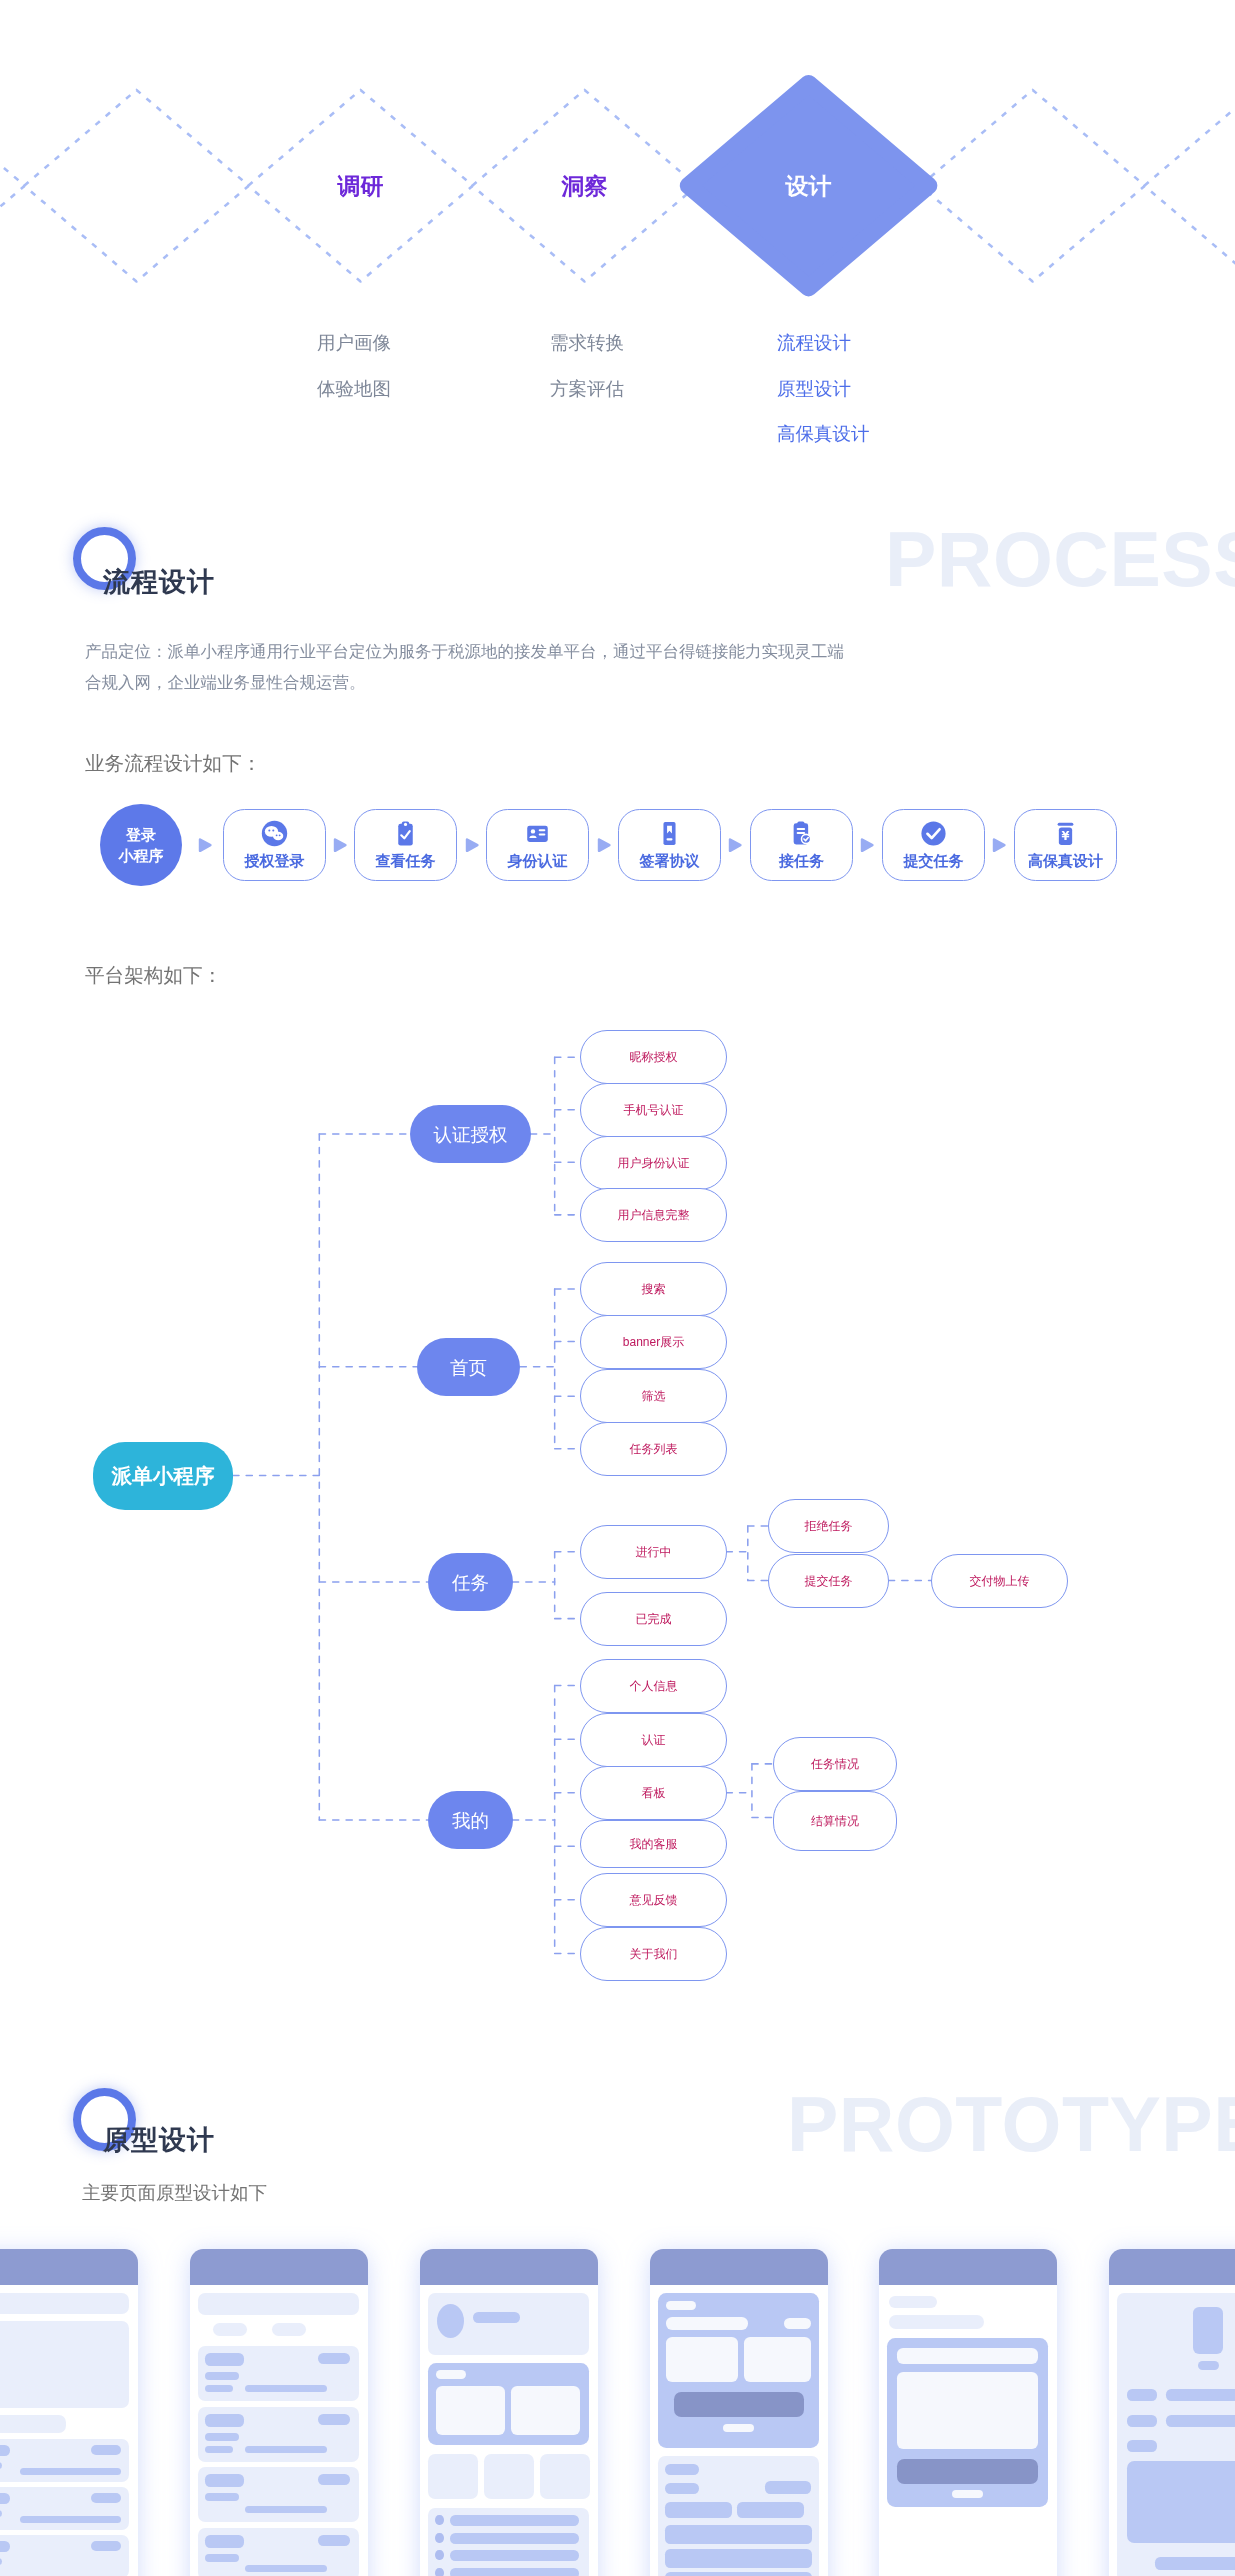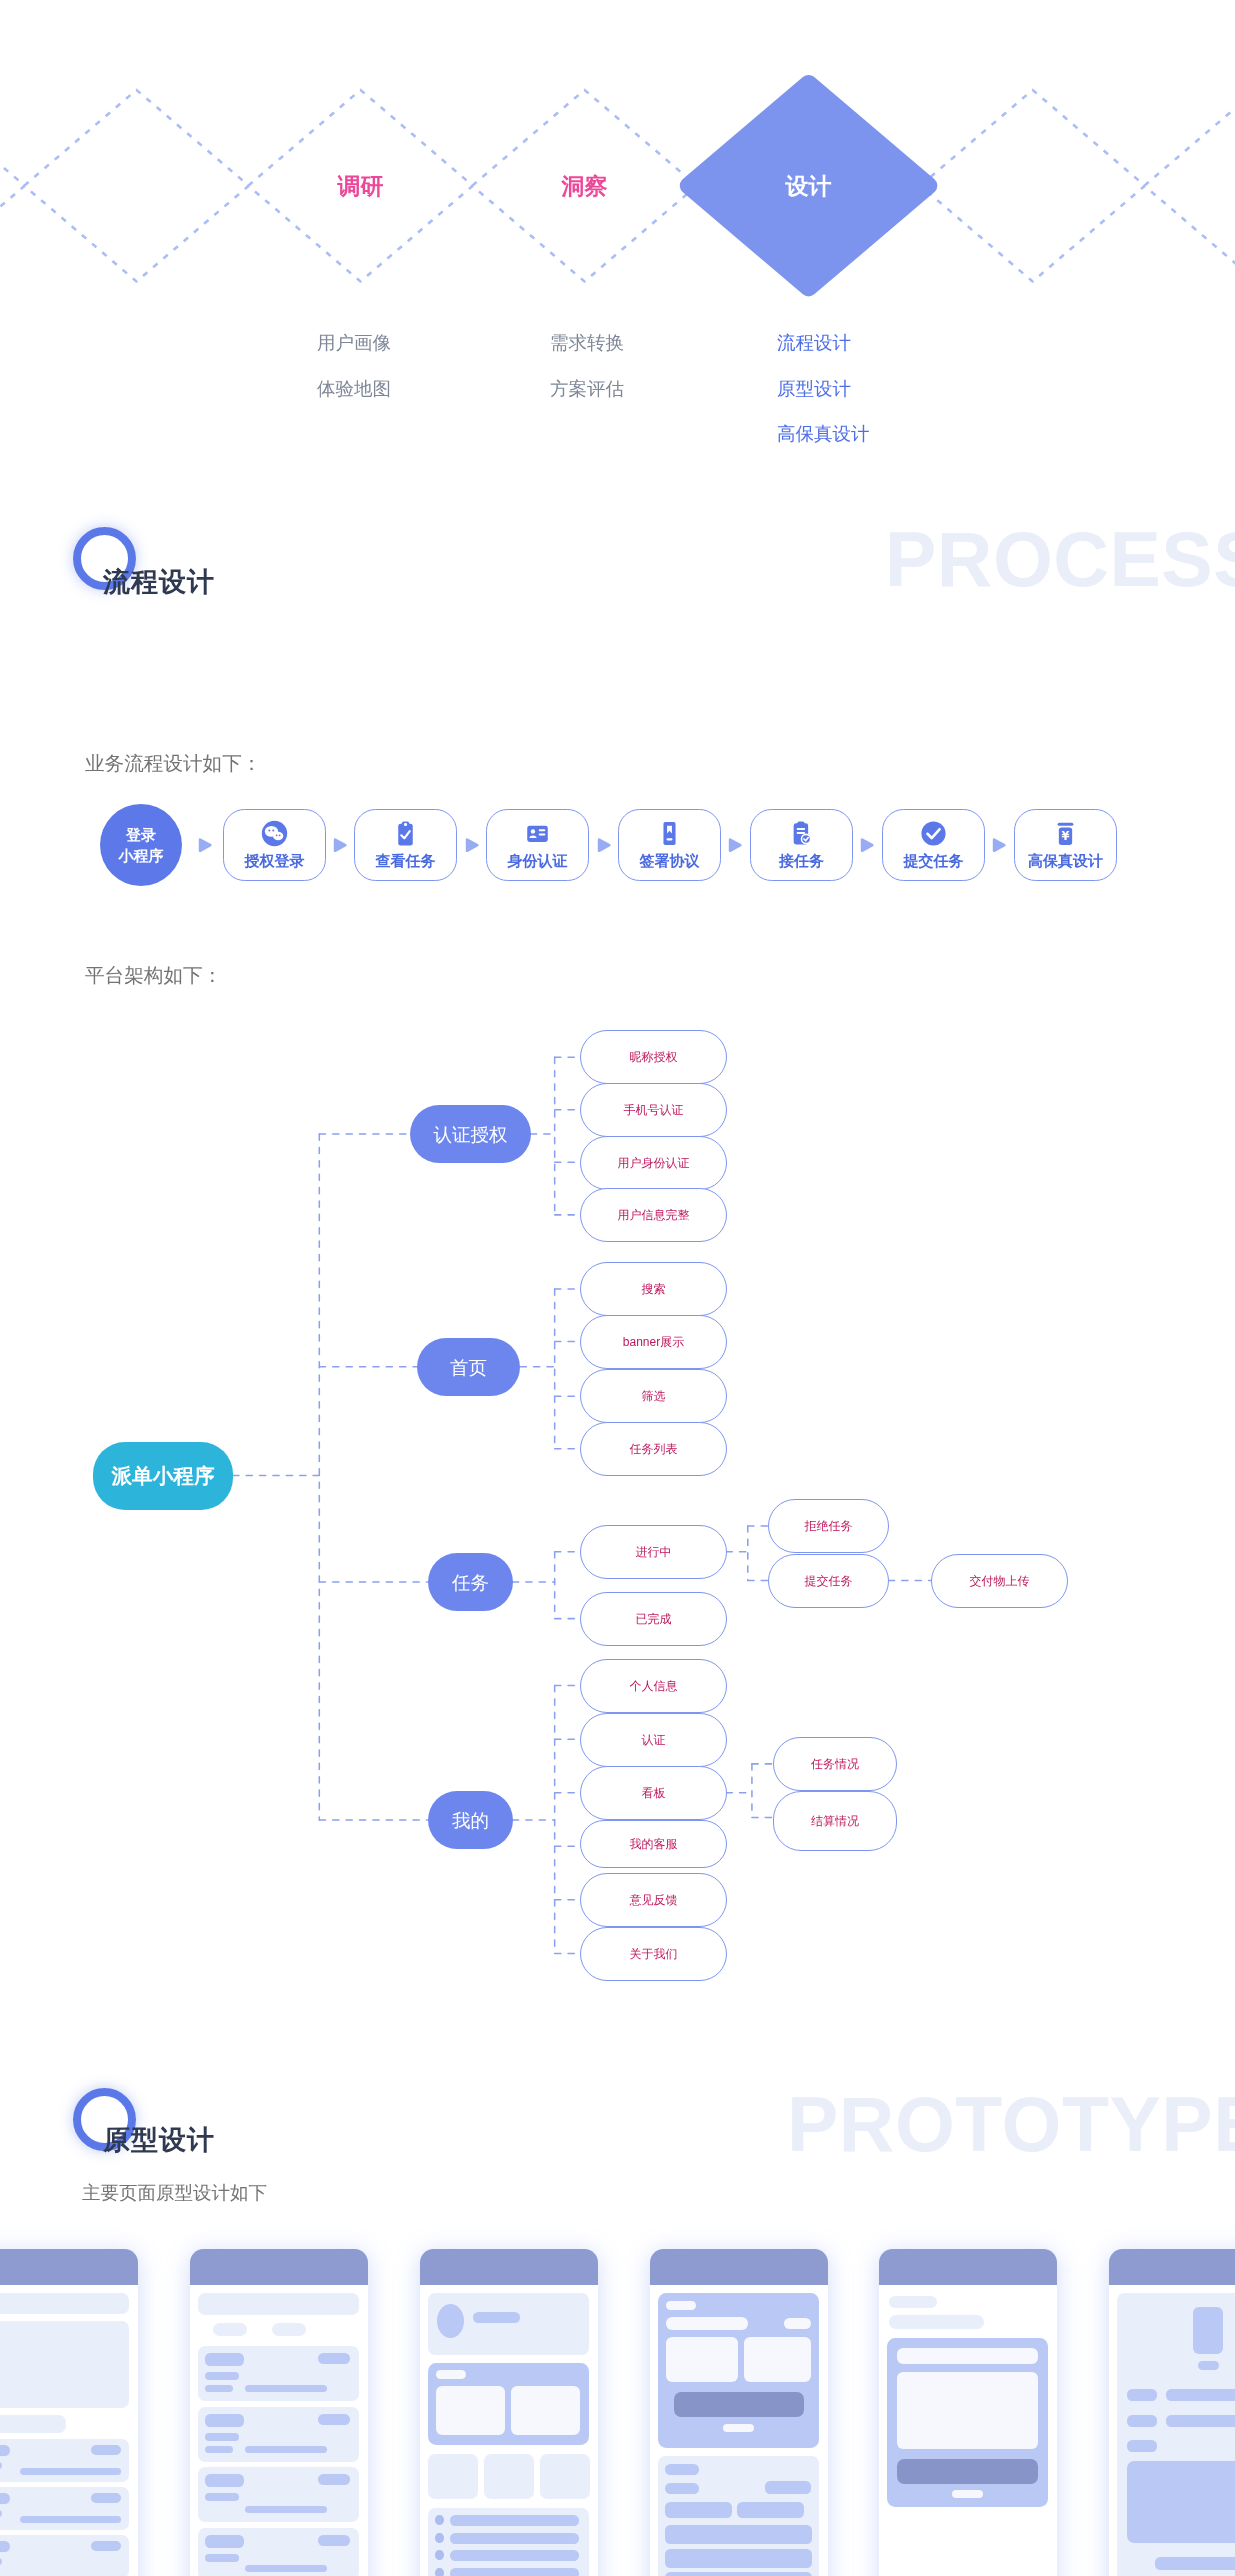--- a/index.html
+++ b/index.html
@@ -2,21 +2,21 @@
 <html style="font-size:8.2px"><head>
 <meta charset="utf-8">
 <style>
   html,body{margin:0;padding:0;background:#fff;}
   .page{position:relative;width:1235px;height:3150px;background:#fff;overflow:hidden;
         font-family:"Liberation Sans","DejaVu Sans",sans-serif;}
   svg{display:block}
   .abs{position:absolute}
 
   
-  .dmd-label{position:absolute;width:113px;text-align:center;font-size:23px;font-weight:bold;color:#ec4899;}
+  .dmd-label{position:absolute;width:113px;text-align:center;font-size:23px;font-weight:bold;color:#6d28d9;}
   .dmd-label.on{color:#fff;}
   .m-col{position:absolute;display:flex;flex-direction:column;gap:20.6px;font-size:18.5px;color:#7e8798;}
   .m-col.blue{color:#4d6ee9;font-weight:500;}
 
   
   .ring{position:absolute;width:47px;height:47px;border:8.8px solid #5b78e8;border-radius:50%;
         box-shadow:0 0 13.4px rgba(91,120,232,.38);}
   .sec-title{position:absolute;font-size:27px;font-weight:bold;color:#2f3950;letter-spacing:1px;}
   .watermark{position:absolute;right:-30px;font-size:77px;font-weight:800;color:#e9eef8;
              white-space:nowrap;letter-spacing:0.5px;}
@@ -81,20 +81,21 @@
   </div>
   <div class="m-col blue" style="left:777px;top:330px;">
     <span>流程设计</span>
     <span>原型设计</span>
     <span>高保真设计</span>
   </div>
 
   <div class="watermark" style="top:515px;">PROCESS</div>
   <div class="ring" style="left:73px;top:527px;"></div>
   <div class="sec-title" style="left:103px;top:564px;">流程设计</div>
+  <div class="gray-p" style="left:85px;top:636px;width:762px;">产品定位：派单小程序通用行业平台定位为服务于税源地的接发单平台，通过平台得链接能力实现灵工端合规入网，企业端业务显性合规运营。</div>
 
   <div class="gray-lbl" style="left:85px;top:750px;">业务流程设计如下：</div>
 
   <div class="fstart">登录
 小程序</div>
 
   <div class="fnode" style="left:223px;">
     <span>
       <svg width="29" height="29" viewBox="0 0 48 48">
           <circle cx="24" cy="24" r="21" fill="#5b78e8"></circle>

